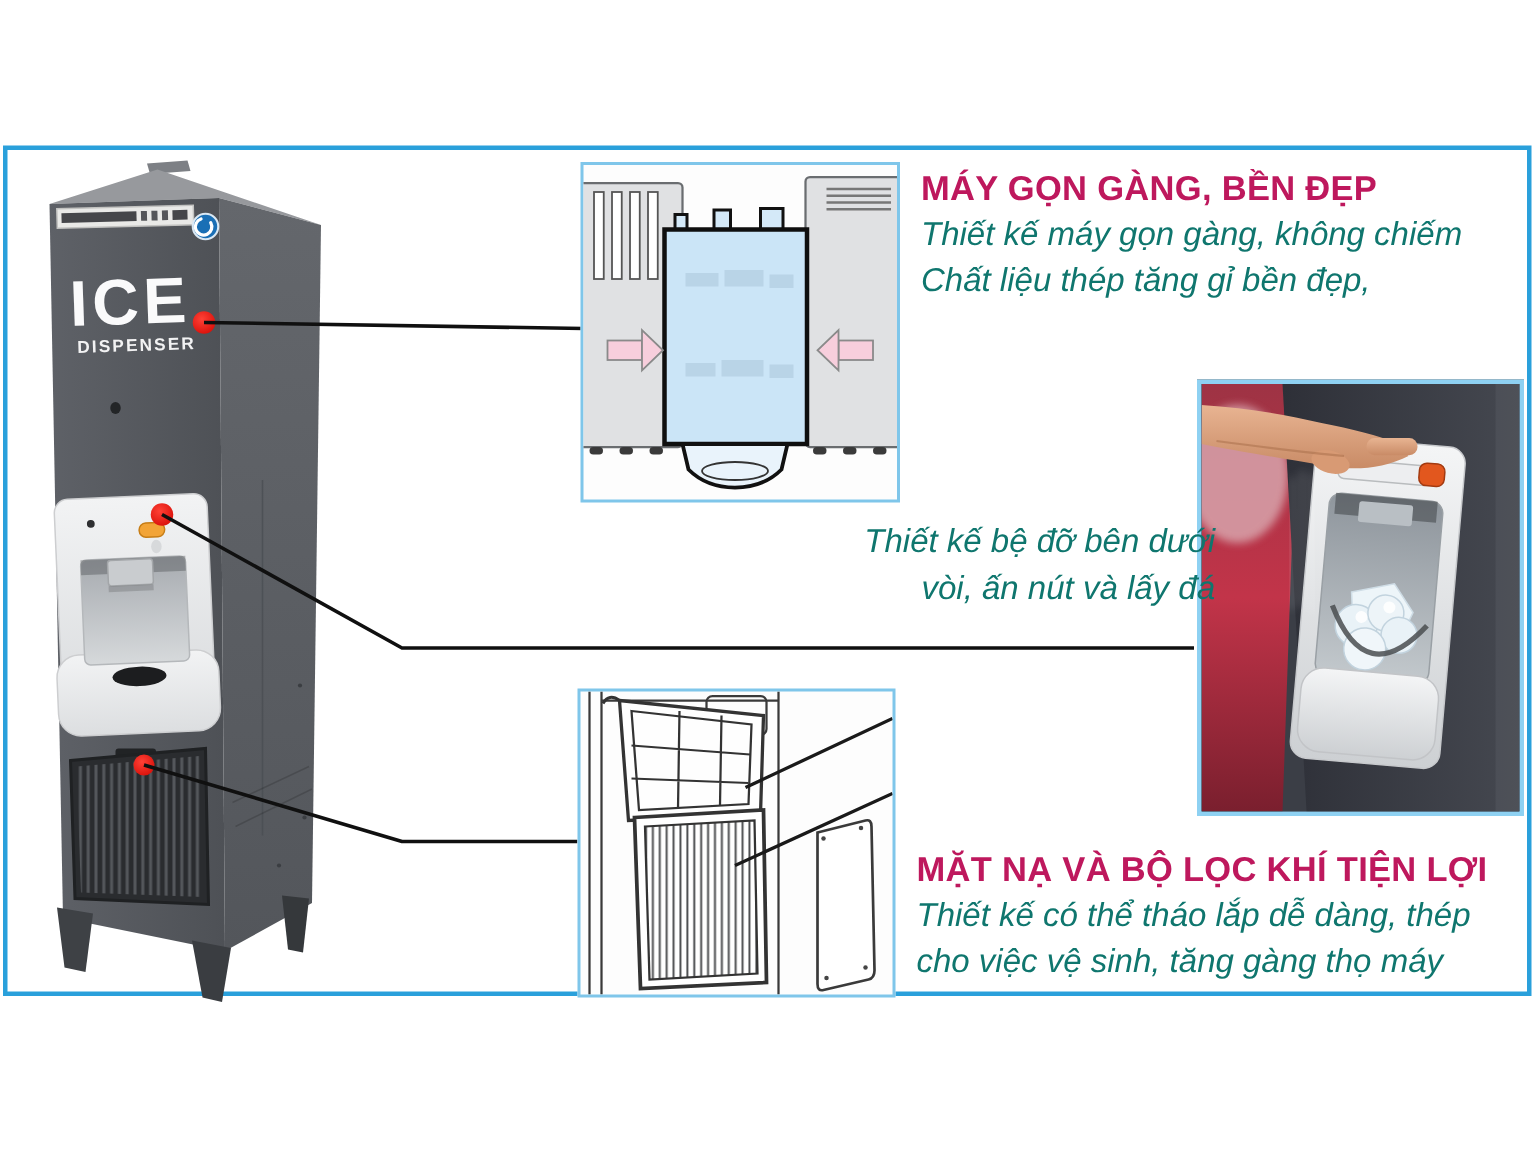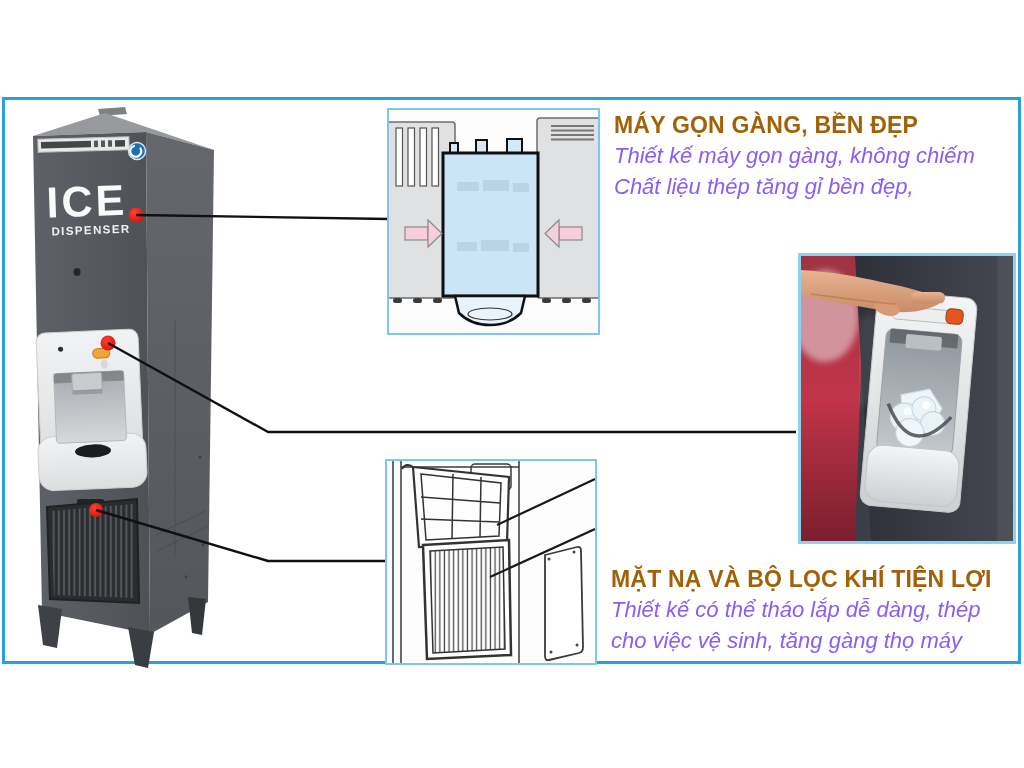--- a/index.html
+++ b/index.html
@@ -4,22 +4,22 @@
 <style>
   html,body{margin:0;padding:0;background:#ffffff;}
   .canvas{position:relative;width:1024px;height:768px;background:#ffffff;overflow:hidden;
           font-family:"Liberation Sans",sans-serif;}
   .frame{position:absolute;left:2px;top:97px;width:1013px;height:561px;
          border:3px solid #2AA0DB;background:transparent;}
   .abs{position:absolute;}
   .callout-box{position:absolute;background:#fdfdfd;border:2px solid #7FC6EA;box-sizing:border-box;}
   .photo-box{position:absolute;border:3px solid #8ED1F2;box-sizing:border-box;overflow:hidden;background:#3B3E46;}
   .feature{position:absolute;}
-  .feature-title{font-size:23px;font-weight:bold;color:#a16207;letter-spacing:.2px;line-height:30px;}
-  .feature-desc{font-size:22px;font-style:italic;color:#8b5cf6;line-height:31px;}
+  .feature-title{font-size:23px;font-weight:bold;color:#be185d;letter-spacing:.2px;line-height:30px;}
+  .feature-desc{font-size:22px;font-style:italic;color:#0f766e;line-height:31px;}
   .align-right{text-align:right;}
   svg{display:block;}
 </style>
 </head>
 <body>
 
 <div class="canvas">
 
   <div class="frame"></div>
 
@@ -250,20 +250,24 @@
 
   <div class="feature" style="left:614px;top:110px;width:402px;">
     <div class="feature-title">MÁY GỌN GÀNG, BỀN ĐẸP</div>
     <div class="feature-desc">
       <div>Thiết kế máy gọn gàng, không chiếm</div>
       <div>Chất liệu thép tăng gỉ bền đẹp,</div>
     </div>
   </div>
 
   <div class="feature align-right" style="left:490px;top:345px;width:320px;">
+    <div class="feature-desc">
+      <div>Thiết kế bệ đỡ bên dưới</div>
+      <div>vòi, ấn nút và lấy đá</div>
+    </div>
   </div>
 
   <div class="feature" style="left:611px;top:564px;width:405px;">
     <div class="feature-title">MẶT NẠ VÀ BỘ LỌC KHÍ TIỆN LỢI</div>
     <div class="feature-desc">
       <div>Thiết kế có thể tháo lắp dễ dàng, thép</div>
       <div>cho việc vệ sinh, tăng gàng thọ máy</div>
     </div>
   </div>
 

